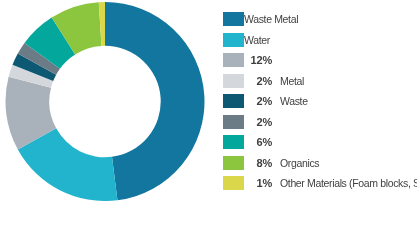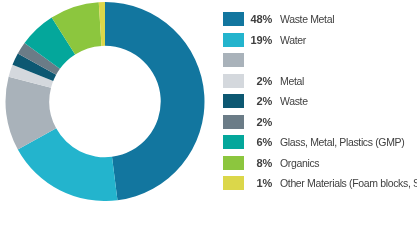--- a/index.html
+++ b/index.html
@@ -94,32 +94,31 @@
           <path d="M 49.68523389958979 15.489371412549517 A 99.5 99.5 0 0 1 96.75234330683325 0.1963405213869862 L 99.50131225182662 43.8899506919767 A 55.720000000000006 55.720000000000006 0 0 0 73.14373098377028 52.45404799102773 Z" fill="#8cc63e"></path>
           <path d="M 96.75234330683325 0.1963405213869862 A 99.5 99.5 0 0 1 102.99999999999999 0 L 102.99999999999999 43.779999999999994 A 55.720000000000006 55.720000000000006 0 0 0 99.50131225182662 43.8899506919767 Z" fill="#dbd74a"></path>
         </g>
     </svg>
   </div>
 
   <div id="legend">
 
     <div class="legend-row">
       <span class="swatch" style="background: rgb(18, 118, 159);"></span>
-      <span class="pct">48%</span>
       <span class="lbl">Waste Metal</span>
     </div>
 
     <div class="legend-row">
       <span class="swatch" style="background: rgb(35, 180, 205);"></span>
-      <span class="pct">19%</span>
       <span class="lbl">Water</span>
     </div>
 
     <div class="legend-row">
       <span class="swatch" style="background: rgb(169, 178, 186);"></span>
+      <span class="pct">12%</span>
     </div>
 
     <div class="legend-row">
       <span class="swatch" style="background: rgb(212, 216, 221);"></span>
       <span class="pct">2%</span>
       <span class="lbl">Metal</span>
     </div>
 
     <div class="legend-row">
       <span class="swatch" style="background: rgb(13, 88, 114);"></span>
@@ -128,21 +127,20 @@
     </div>
 
     <div class="legend-row">
       <span class="swatch" style="background: rgb(107, 124, 135);"></span>
       <span class="pct">2%</span>
     </div>
 
     <div class="legend-row">
       <span class="swatch" style="background: rgb(4, 167, 155);"></span>
       <span class="pct">6%</span>
-      <span class="lbl">Glass, Metal, Plastics (GMP)</span>
     </div>
 
     <div class="legend-row">
       <span class="swatch" style="background: rgb(140, 198, 62);"></span>
       <span class="pct">8%</span>
       <span class="lbl">Organics</span>
     </div>
 
     <div class="legend-row">
       <span class="swatch" style="background: rgb(219, 215, 74);"></span>

